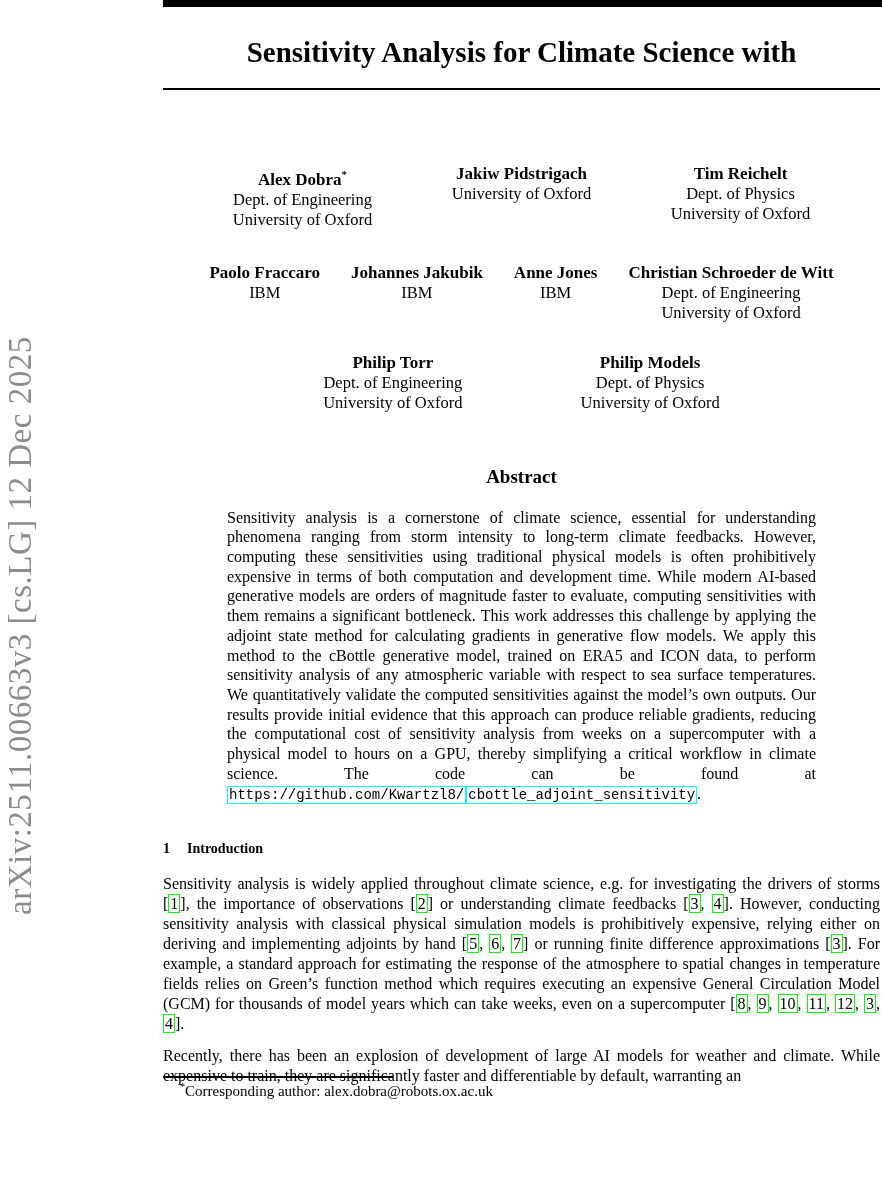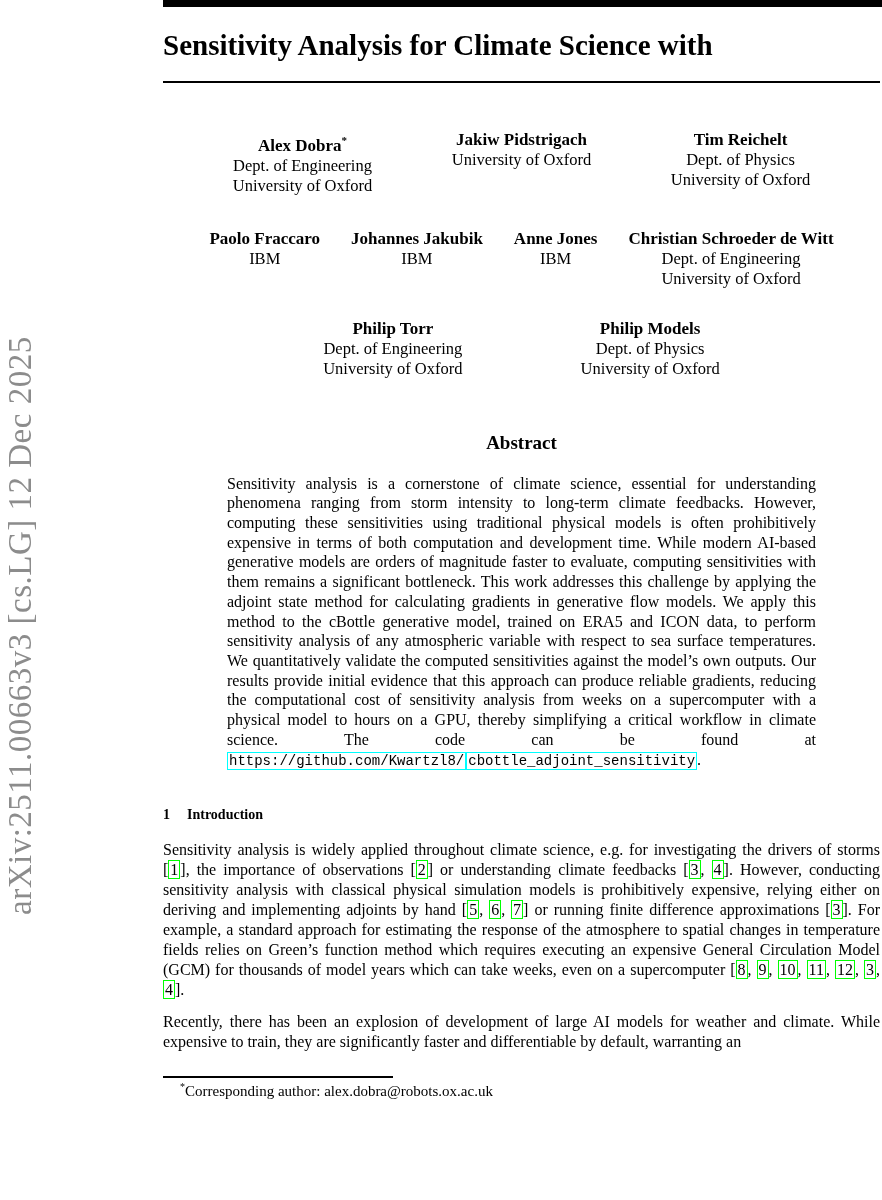--- a/index.html
+++ b/index.html
@@ -3,24 +3,24 @@
 <meta charset="utf-8">
 <style>
   html,body{margin:0;padding:0;background:#fff;}
   .page{position:relative;width:882px;height:1200px;background:#fff;overflow:hidden;
         font-family:"Liberation Serif",serif;color:#000;}
   .topbar{position:absolute;left:163px;top:0;width:719px;height:7px;background:var(--bar,#000);}
   .watermark{position:absolute;left:2px;top:240px;height:675px;writing-mode:vertical-rl;
              transform:rotate(180deg);font-size:33px;color:var(--wm,#8c8c8c);white-space:nowrap;
              letter-spacing:.5px;}
   .content{position:absolute;left:163px;top:7px;width:717px;}
-  .title{margin-top:21px;text-align:left;font-weight:bold;font-size:29px;line-height:34px;}
+  .title{margin-top:28px;text-align:center;font-weight:bold;font-size:29px;line-height:34px;}
   .title-rule{height:2px;background:#000;margin-top:19px;}
   .authors-row{display:flex;}
-  .authors-row-0{margin-top:47px;padding:0 30px;}
+  .authors-row-0{margin-top:74px;padding:0 30px;}
   .authors-row-0 .author-col{flex:1;}
   .authors-row-1{margin-top:33px;justify-content:center;gap:31px;}
   .authors-row-2{margin-top:30px;justify-content:center;gap:118px;}
   .author-col{text-align:center;}
   .author-name{font-weight:bold;font-size:17px;line-height:20px;}
   .author-name sup{font-size:11px;}
   .author-affil{font-size:16.5px;line-height:20px;}
   .abstract-heading{margin-top:53px;text-align:center;font-weight:bold;font-size:19px;}
   .abstract-body{margin:20px auto 0;width:589px;font-size:16px;line-height:19.7px;text-align:justify;}
   .section-heading{margin-top:36px;font-size:14px;font-weight:bold;}

